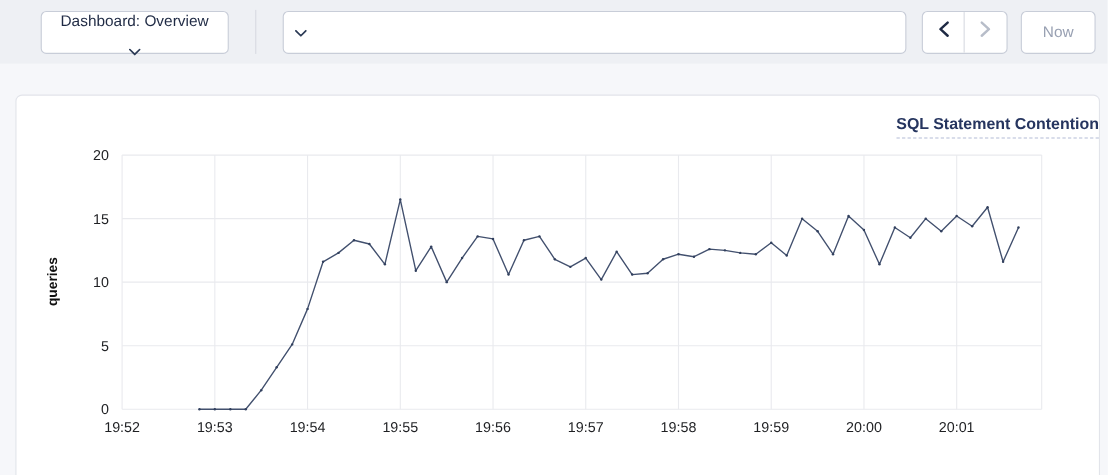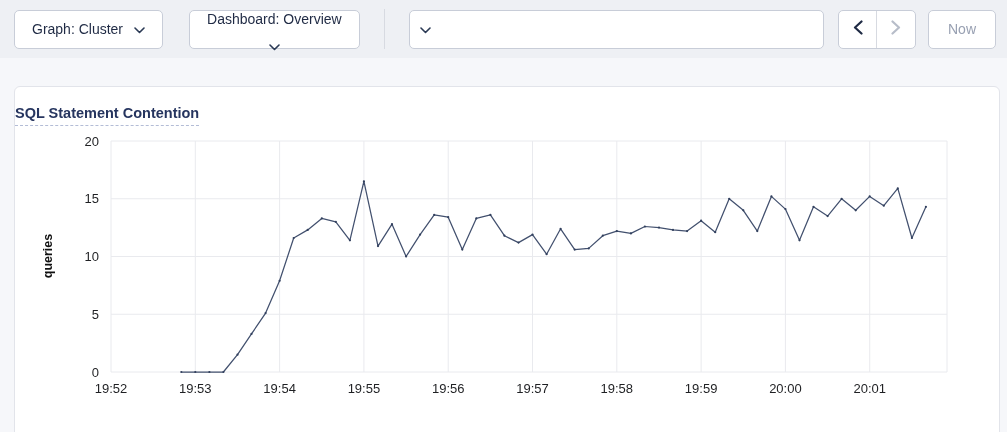--- a/index.html
+++ b/index.html
@@ -34,41 +34,33 @@
   .nav-half.prev { border-right:1px solid #d7dae1; }
   .nav-half.disabled, .btn.disabled { cursor:default; }
   .now-btn { margin-left:12px; width:68px; justify-content:center; color:#98a0b2; }
 
   
   .main { background:#f6f7fa; height:374px; padding:28px 0 0 14px; }
   .chart-card {
     width:986px; height:400px; background:#fff;
     border:1px solid #e2e4ea; border-radius:6px; padding-top:17px;
   }
-  .chart-title-wrap { text-align:left; }
+  .chart-title-wrap { text-align:right; }
   .chart-title {
     display:inline-block; font-size:14.5px; font-weight:bold; color:#26355f;
     border-bottom:1px dashed #b3bcd6; padding-bottom:4px; cursor:help;
   }
   #chart-svg { display:block; margin-top:4px; }
   #chart-svg text { font-family:"Liberation Sans", sans-serif; }
 </style>
 </head>
 <body>
 
 <div class="toolbar">
 
-  <div class="btn dd dd-graph">
-    <span>Graph: Cluster</span>
-    <span>
-      <svg width="11" height="7" viewBox="0 0 11 7">
-          <path d="M1 1l4.5 4.5L10 1" stroke="#2b3a55" stroke-width="1.6" fill="none" stroke-linecap="round" stroke-linejoin="round"></path>
-        </svg>
-    </span>
-  </div>
 
   <div class="btn dd dd-dash">
     <span>Dashboard: Overview</span>
     <span>
       <svg width="11" height="7" viewBox="0 0 11 7">
           <path d="M1 1l4.5 4.5L10 1" stroke="#2b3a55" stroke-width="1.6" fill="none" stroke-linecap="round" stroke-linejoin="round"></path>
         </svg>
     </span>
   </div>
 

